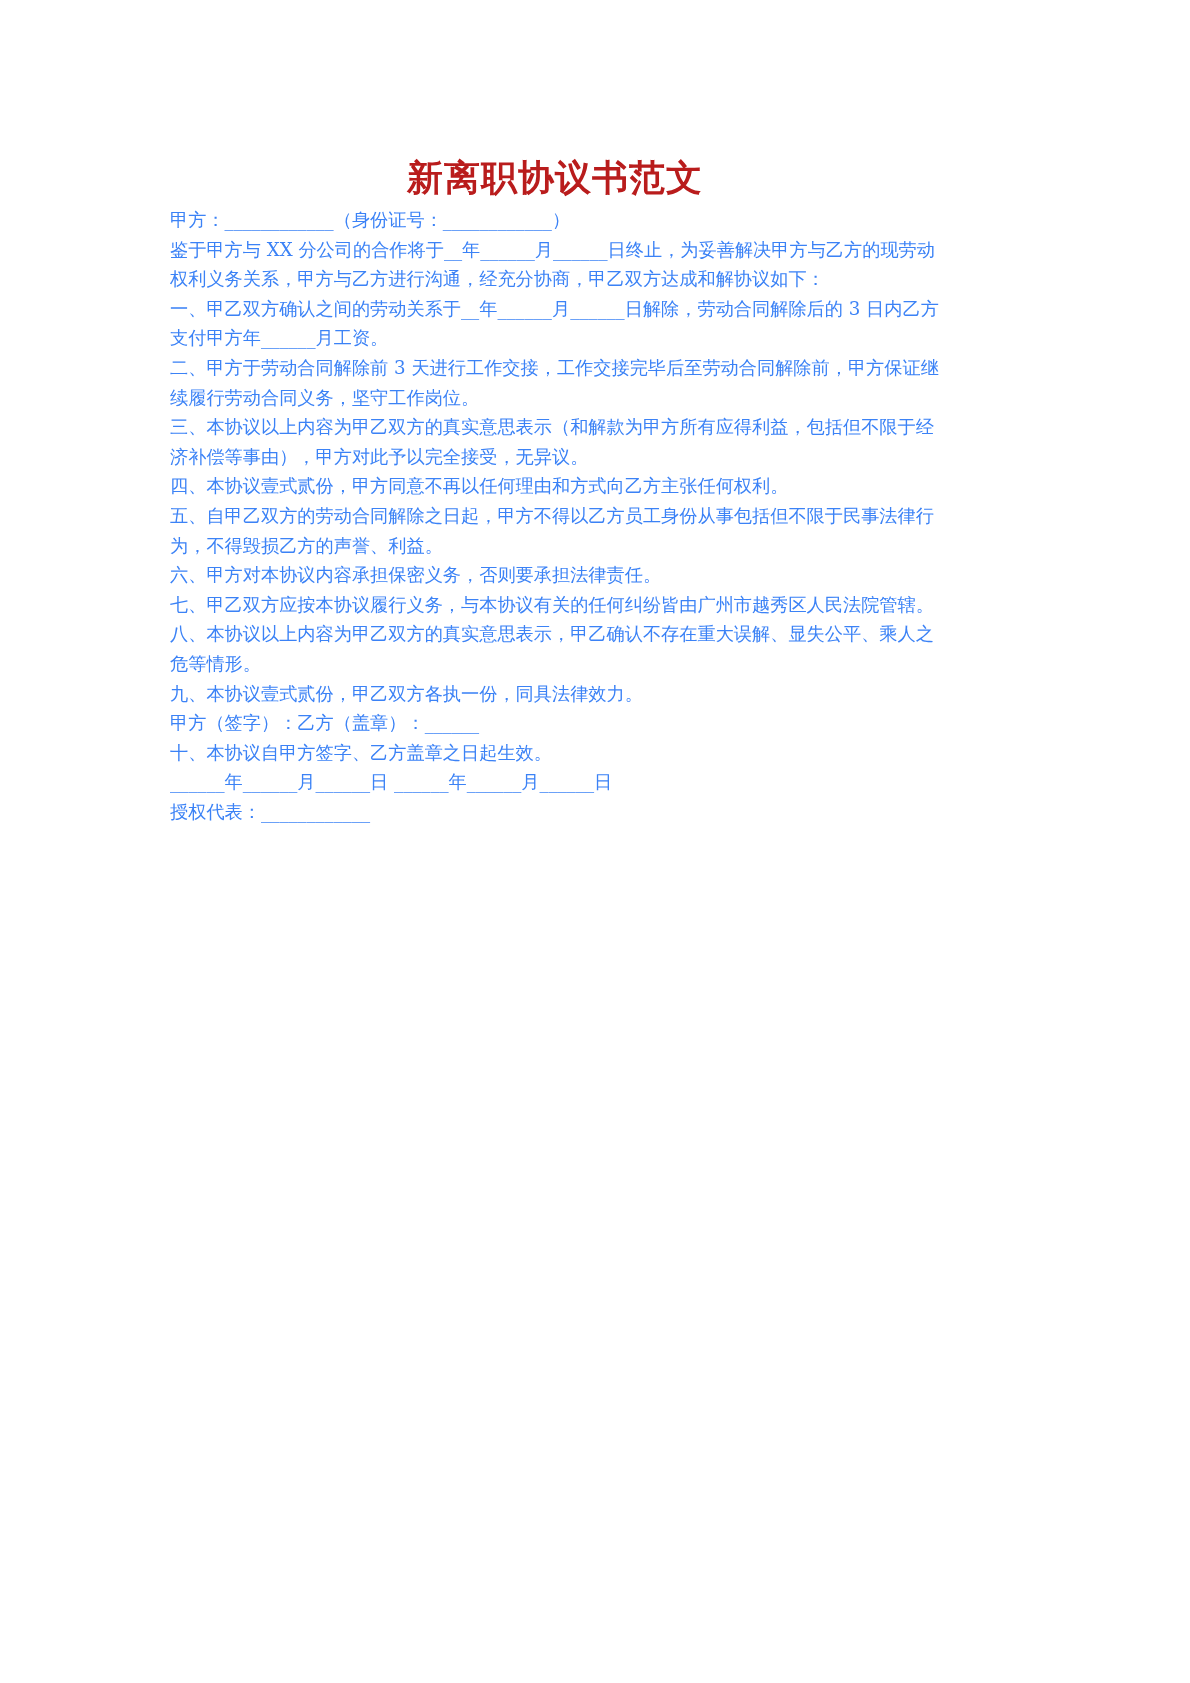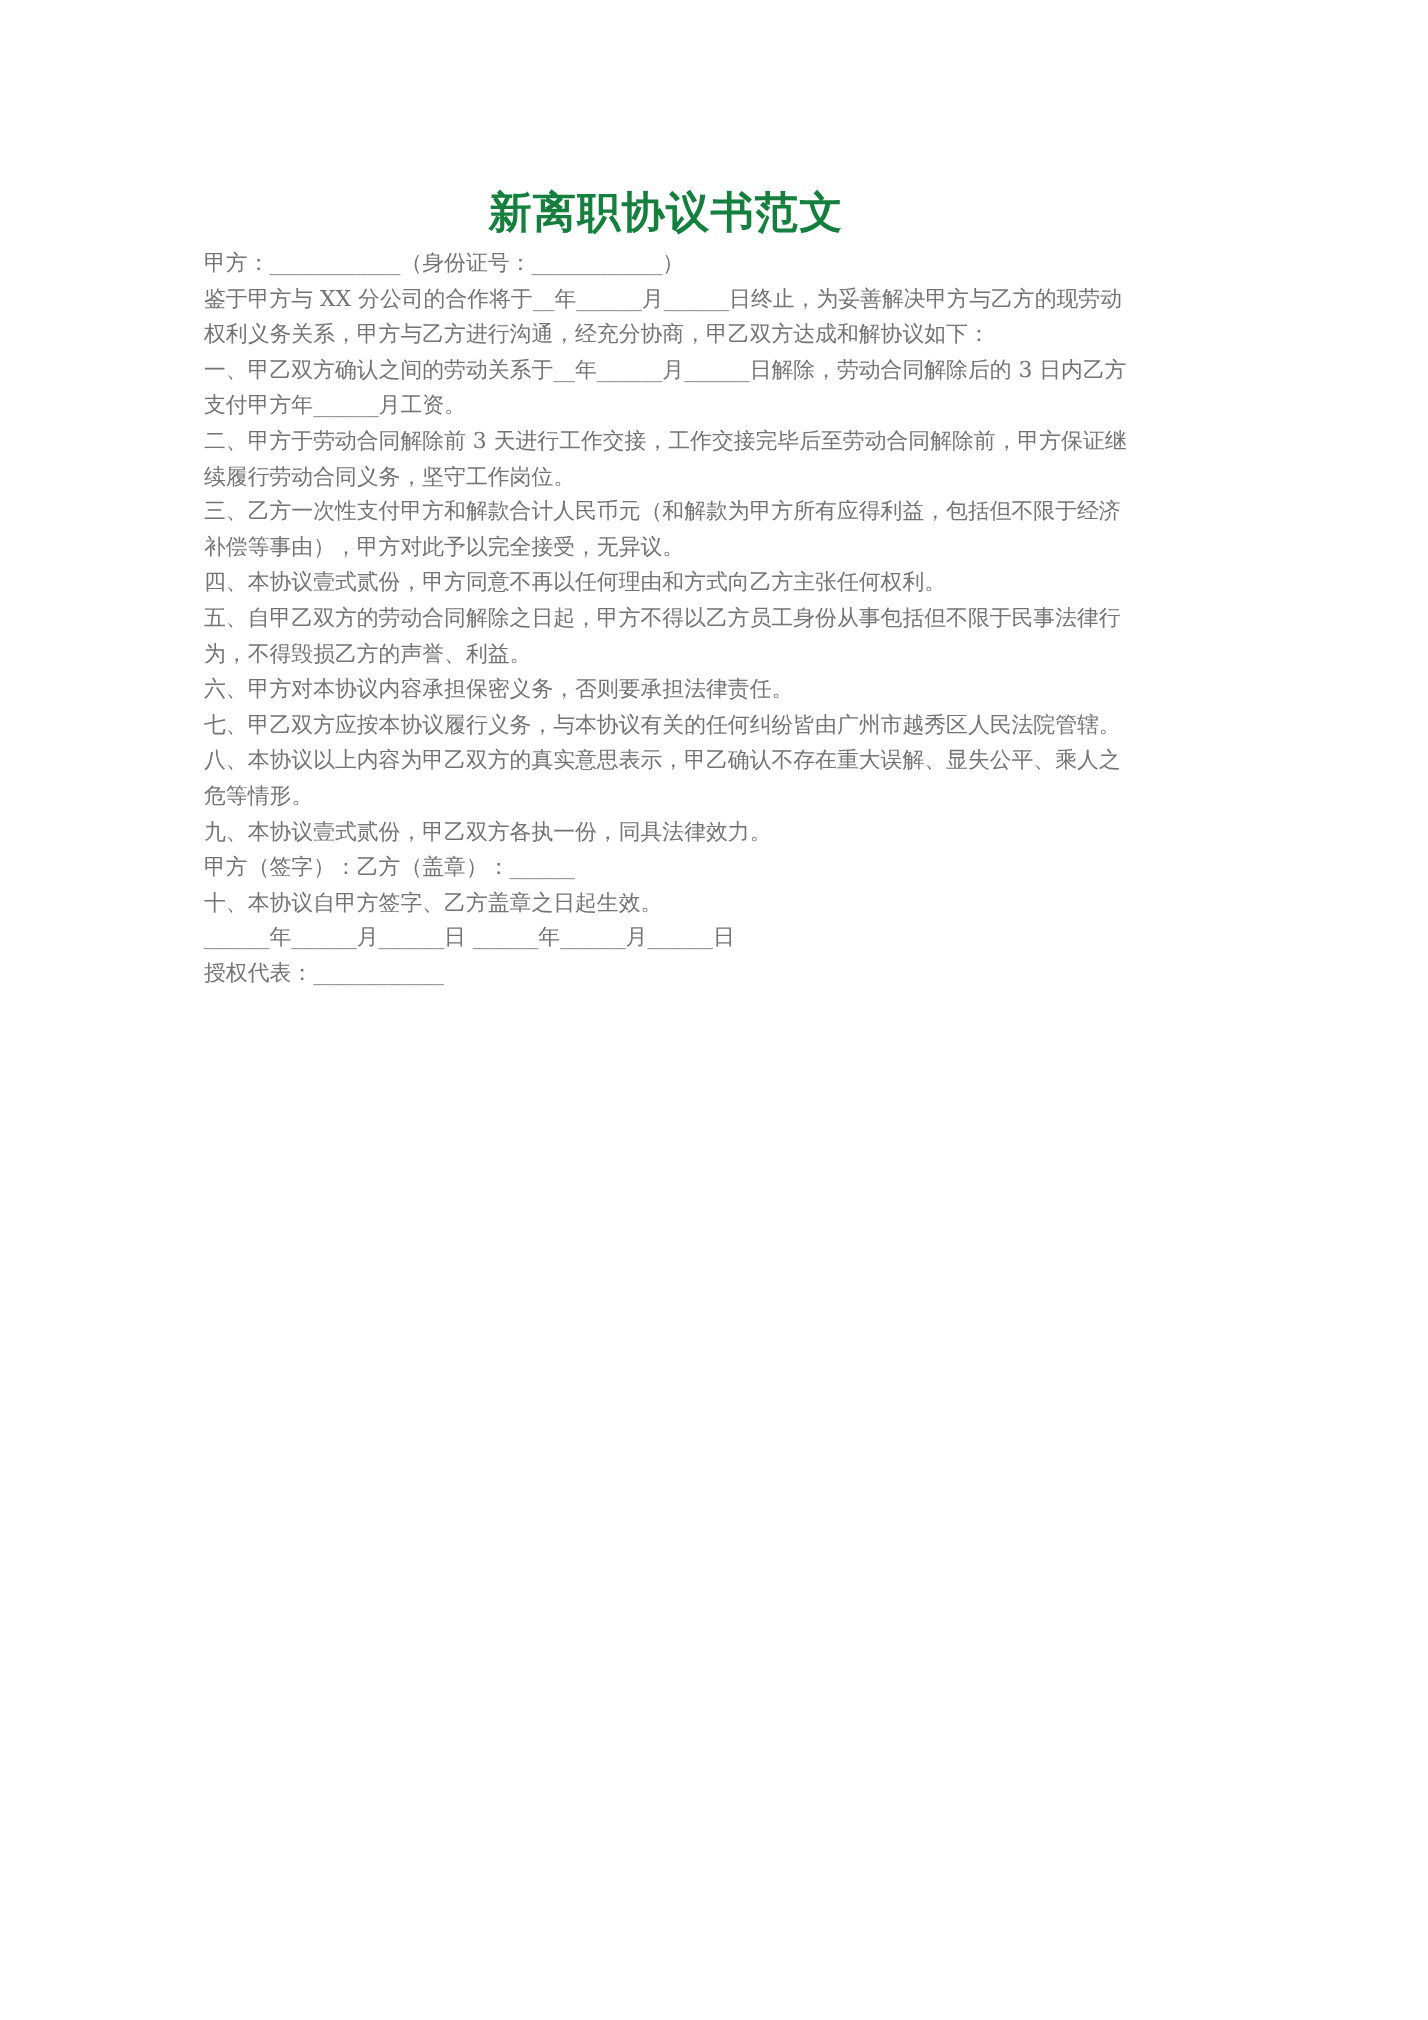--- a/index.html
+++ b/index.html
@@ -26,49 +26,49 @@
       position: absolute;
       top: 152px;
       left: 0;
       width: 1110px;
       text-align: center;
       font-family: "DejaVu Sans", "Liberation Sans", sans-serif;
       font-weight: bold;
       font-size: 36px;
       line-height: 52px;
       letter-spacing: 1px;
-      color: #15803d;
+      color: #b91c1c;
     }
     .body-text {
       position: absolute;
       top: 205px;
       left: 170px;
       width: 780px;
       font-size: 18.2px;
       line-height: 29.6px;
-      color: #737373;
+      color: #3b82f6;
     }
     .line {
       display: block;
       white-space: pre-wrap;
       word-break: break-all;
     }
   </style>
 </head>
 <body>
 
 <div class="page">
   <div class="title">新离职协议书范文</div>
 
   <div class="body-text">
     <span class="line">甲方：____________（身份证号：____________）</span>
     <span class="line">鉴于甲方与 XX 分公司的合作将于__年______月______日终止，为妥善解决甲方与乙方的现劳动权利义务关系，甲方与乙方进行沟通，经充分协商，甲乙双方达成和解协议如下：</span>
     <span class="line">一、甲乙双方确认之间的劳动关系于__年______月______日解除，劳动合同解除后的 3 日内乙方支付甲方年______月工资。</span>
     <span class="line">二、甲方于劳动合同解除前 3 天进行工作交接，工作交接完毕后至劳动合同解除前，甲方保证继续履行劳动合同义务，坚守工作岗位。</span>
-    <span class="line">三、乙方一次性支付甲方和解款合计人民币元（和解款为甲方所有应得利益，包括但不限于经济补偿等事由），甲方对此予以完全接受，无异议。</span>
+    <span class="line">三、本协议以上内容为甲乙双方的真实意思表示（和解款为甲方所有应得利益，包括但不限于经济补偿等事由），甲方对此予以完全接受，无异议。</span>
     <span class="line">四、本协议壹式贰份，甲方同意不再以任何理由和方式向乙方主张任何权利。</span>
     <span class="line">五、自甲乙双方的劳动合同解除之日起，甲方不得以乙方员工身份从事包括但不限于民事法律行为，不得毁损乙方的声誉、利益。</span>
     <span class="line">六、甲方对本协议内容承担保密义务，否则要承担法律责任。</span>
     <span class="line">七、甲乙双方应按本协议履行义务，与本协议有关的任何纠纷皆由广州市越秀区人民法院管辖。</span>
     <span class="line">八、本协议以上内容为甲乙双方的真实意思表示，甲乙确认不存在重大误解、显失公平、乘人之危等情形。</span>
     <span class="line">九、本协议壹式贰份，甲乙双方各执一份，同具法律效力。</span>
     <span class="line">甲方（签字）：乙方（盖章）：______</span>
     <span class="line">十、本协议自甲方签字、乙方盖章之日起生效。</span>
     <span class="line">______年______月______日 ______年______月______日</span>
     <span class="line">授权代表：____________</span>

